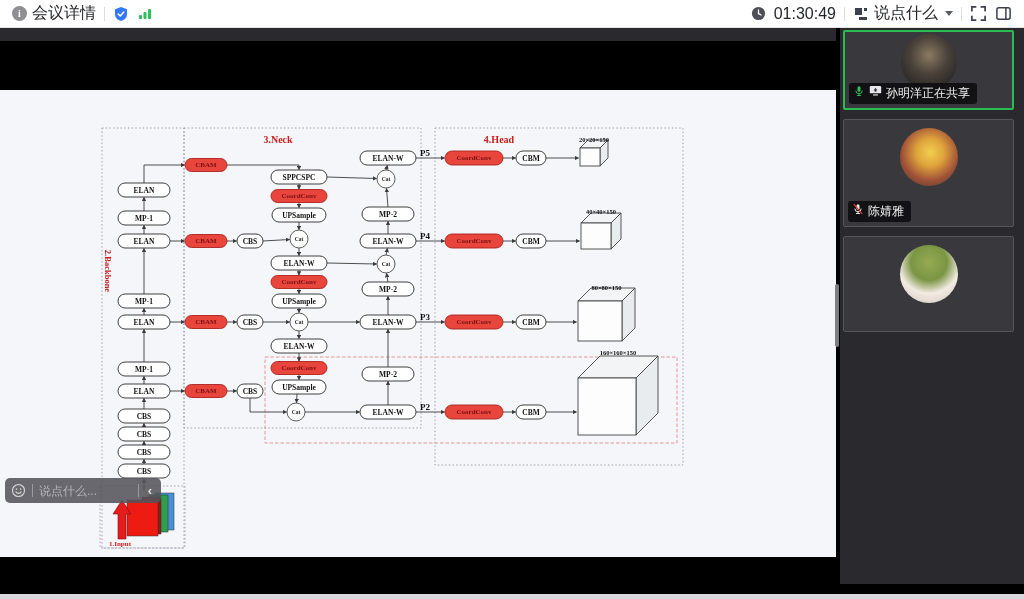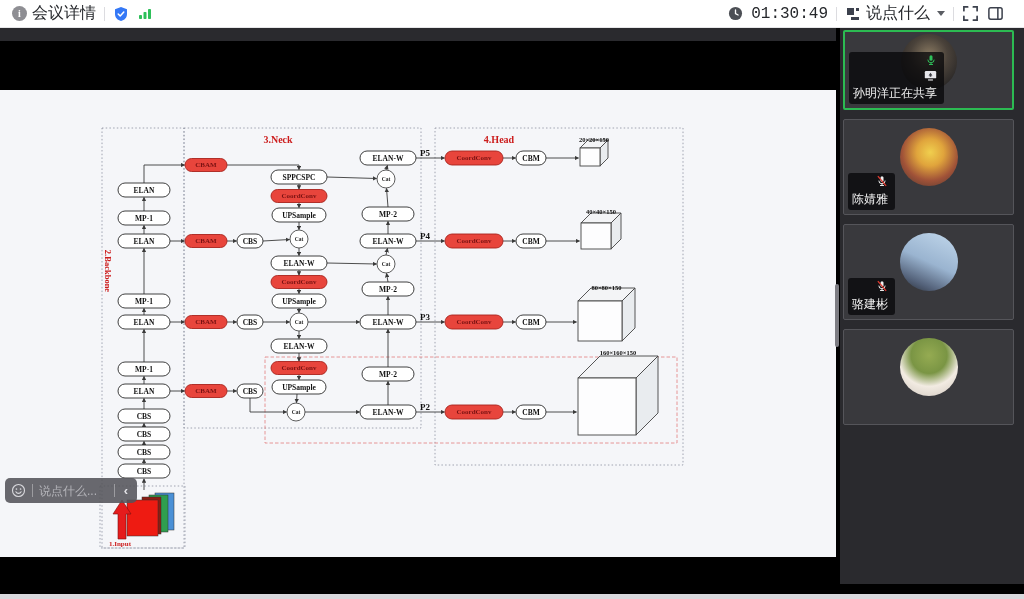--- a/index.html
+++ b/index.html
@@ -4,60 +4,60 @@
 <style>
   * { margin:0; padding:0; box-sizing:border-box; }
   html,body { width:1024px; height:599px; overflow:hidden; background:#fff;
               font-family:"Liberation Sans", sans-serif; }
   .app { position:relative; width:1024px; height:599px; background:#000; }
 
   
   .topbar { position:absolute; left:0; top:0; width:1024px; height:28px; background:#ffffff;
             border-bottom:1px solid #e6e6e8; display:flex; align-items:center; z-index:40; }
   .tb-left { display:flex; align-items:center; gap:8px; padding-left:12px; }
-  .tb-right { margin-left:auto; display:flex; align-items:center; gap:8px; padding-right:20px;font-family:Liberation Mono, monospace; }
+  .tb-right { margin-left:auto; display:flex; align-items:center; gap:8px; padding-right:12px; }
   .tb-text { font-size:16px; color:#25272b; }
   .tb-div { width:1px; height:14px; background:#dcdce0; }
   .info-circle { width:15px; height:15px; border-radius:50%; background:#8e8e93; color:#fff;
                  font-size:10px; font-weight:bold; display:flex; align-items:center; justify-content:center;
                  font-family:"Liberation Serif", serif; }
   .caret-down { width:0; height:0; border-left:4px solid transparent; border-right:4px solid transparent;
                 border-top:5px solid #5a5d63; margin-left:2px; }
   .tb-btn { display:flex; align-items:center; gap:5px; cursor:pointer; }
 
   
   .share { position:absolute; left:0; top:28px; width:836px; height:571px; background:#000; overflow:hidden; }
   .share-strip-top { position:absolute; left:0; top:0; width:100%; height:13px; background:#2a2a2e; }
   .share-canvas { position:absolute; left:0; top:62px; width:836px; height:467px; background:#f5f6f9; }
   .share-strip-bottom { position:absolute; left:0; top:566px; width:100%; height:5px; background:#d9d9dd; }
   #arch-svg { position:absolute; left:95px; top:33px; width:600px; height:432px; }
 
   
-  .chatbar { position:absolute; left:5px; top:450px; width:132px; height:25px;
+  .chatbar { position:absolute; left:5px; top:450px; width:156px; height:25px;
              background:rgba(84,84,90,0.88); border-radius:5px; display:flex; align-items:center;
              z-index:30; padding:0 6px; }
   .chat-div { width:1px; height:13px; background:rgba(255,255,255,0.35); margin:0 6px; }
   .chat-input { flex:1; background:transparent; border:none; outline:none; color:#e8e8e8;
                 font-size:12px; min-width:0; }
   .chat-input::placeholder { color:#b3b3b8; }
   .chat-collapse { color:#e4e4e8; font-size:13px; line-height:1; padding:0 3px; cursor:pointer;
                    font-weight:bold; }
 
   
   .sidebar { position:absolute; left:840px; top:28px; width:184px; height:556px; background:#2a2a2e;
              overflow:hidden; z-index:20; }
-  .tile { position:relative; margin:0 10px 9px 3px; width:171px; height:96px; background:#39393d;
+  .tile { position:relative; margin:0 10px 9px 3px; width:171px; height:108px; background:#39393d;
           border:1px solid #55555a; border-radius:2px; }
   .tile.first { height:80px; margin-top:2px; border:2px solid #2cbb52; }
   .tile.last { height:96px; }
   .avatar { position:absolute; left:50%; transform:translateX(-50%); top:8px; width:58px; height:58px;
             border-radius:50%; }
   .tile.first .avatar { top:2px; width:56px; height:56px; }
   .name-tag { position:absolute; left:4px; bottom:4px; background:rgba(8,8,10,0.78); border-radius:3px;
-              padding:2px 7px 2px 4px; display:flex; align-items:flex-end; gap:4px; max-width:160px;flex-direction:column; }
+              padding:2px 7px 2px 4px; display:flex; align-items:flex-start; gap:4px; max-width:160px; }
   .name-tag span { color:#f2f2f2; font-size:12px; white-space:nowrap; }
   .av0 { background:radial-gradient(circle at 50% 38%, #8a7a62 0%, #4a423a 42%, #16171b 100%); }
   .av1 { background:radial-gradient(circle at 52% 42%, #f0cf4e 0%, #e0a43c 30%, #a05238 62%, #42332e 100%); }
   .av2 { background:radial-gradient(circle at 50% 60%, #f0d03a 0%, #e8b83a 32%, #c04238 62%, #98a8b8 100%); }
   .av3 { background:linear-gradient(180deg, #a8cce8 0%, #e8eef0 38%, #8a9468 52%, #3c4a40 78%, #243028 100%); }
   .av4 { background:linear-gradient(205deg, #c2d8ec 0%, #9ab4d0 50%, #54627a 80%, #262b34 100%); }
   .av5 { background:radial-gradient(circle at 50% 30%, #95ab52 0%, #7a9544 36%, #f2ebe2 62%, #cfc6bd 100%); }
   .black-bottom { position:absolute; left:840px; top:584px; width:184px; height:10px; background:#000; }
   .window-bottom { position:absolute; left:0; top:594px; width:1024px; height:5px; background:#d9d9dd; }
   .scroll-thumb { position:absolute; left:835px; top:284px; width:4px; height:63px;
@@ -381,35 +381,20 @@
             <line x1="5.4" y1="14" x2="10.6" y2="14" stroke="#f0f0f0" stroke-width="1.3"></line>
             <line x1="2.5" y1="1.5" x2="13.5" y2="14.5" stroke="#e03a30" stroke-width="1.7"></line>
           </svg>
         </span>
         <span>陈婧雅</span>
       </div>
     </div>
 
 
 
-    <div class="tile">
-      <div class="avatar av4"></div>
-      <div class="name-tag">
-        <span style="display:flex;">
-          <svg width="12" height="12" viewBox="0 0 16 16">
-            <rect x="6" y="1.5" width="4" height="7.5" rx="2" fill="#f0f0f0"></rect>
-            <path d="M3.8 7.5 a4.2 4.2 0 0 0 8.4 0" fill="none" stroke="#f0f0f0" stroke-width="1.3"></path>
-            <line x1="8" y1="11.8" x2="8" y2="13.8" stroke="#f0f0f0" stroke-width="1.3"></line>
-            <line x1="5.4" y1="14" x2="10.6" y2="14" stroke="#f0f0f0" stroke-width="1.3"></line>
-            <line x1="2.5" y1="1.5" x2="13.5" y2="14.5" stroke="#e03a30" stroke-width="1.7"></line>
-          </svg>
-        </span>
-        <span>骆建彬</span>
-      </div>
-    </div>
 
     <div class="tile last">
       <div class="avatar av5"></div>
     </div>
 
   </div>
 
   <div class="black-bottom"></div>
   <div class="window-bottom"></div>
   <div class="scroll-thumb"></div>

